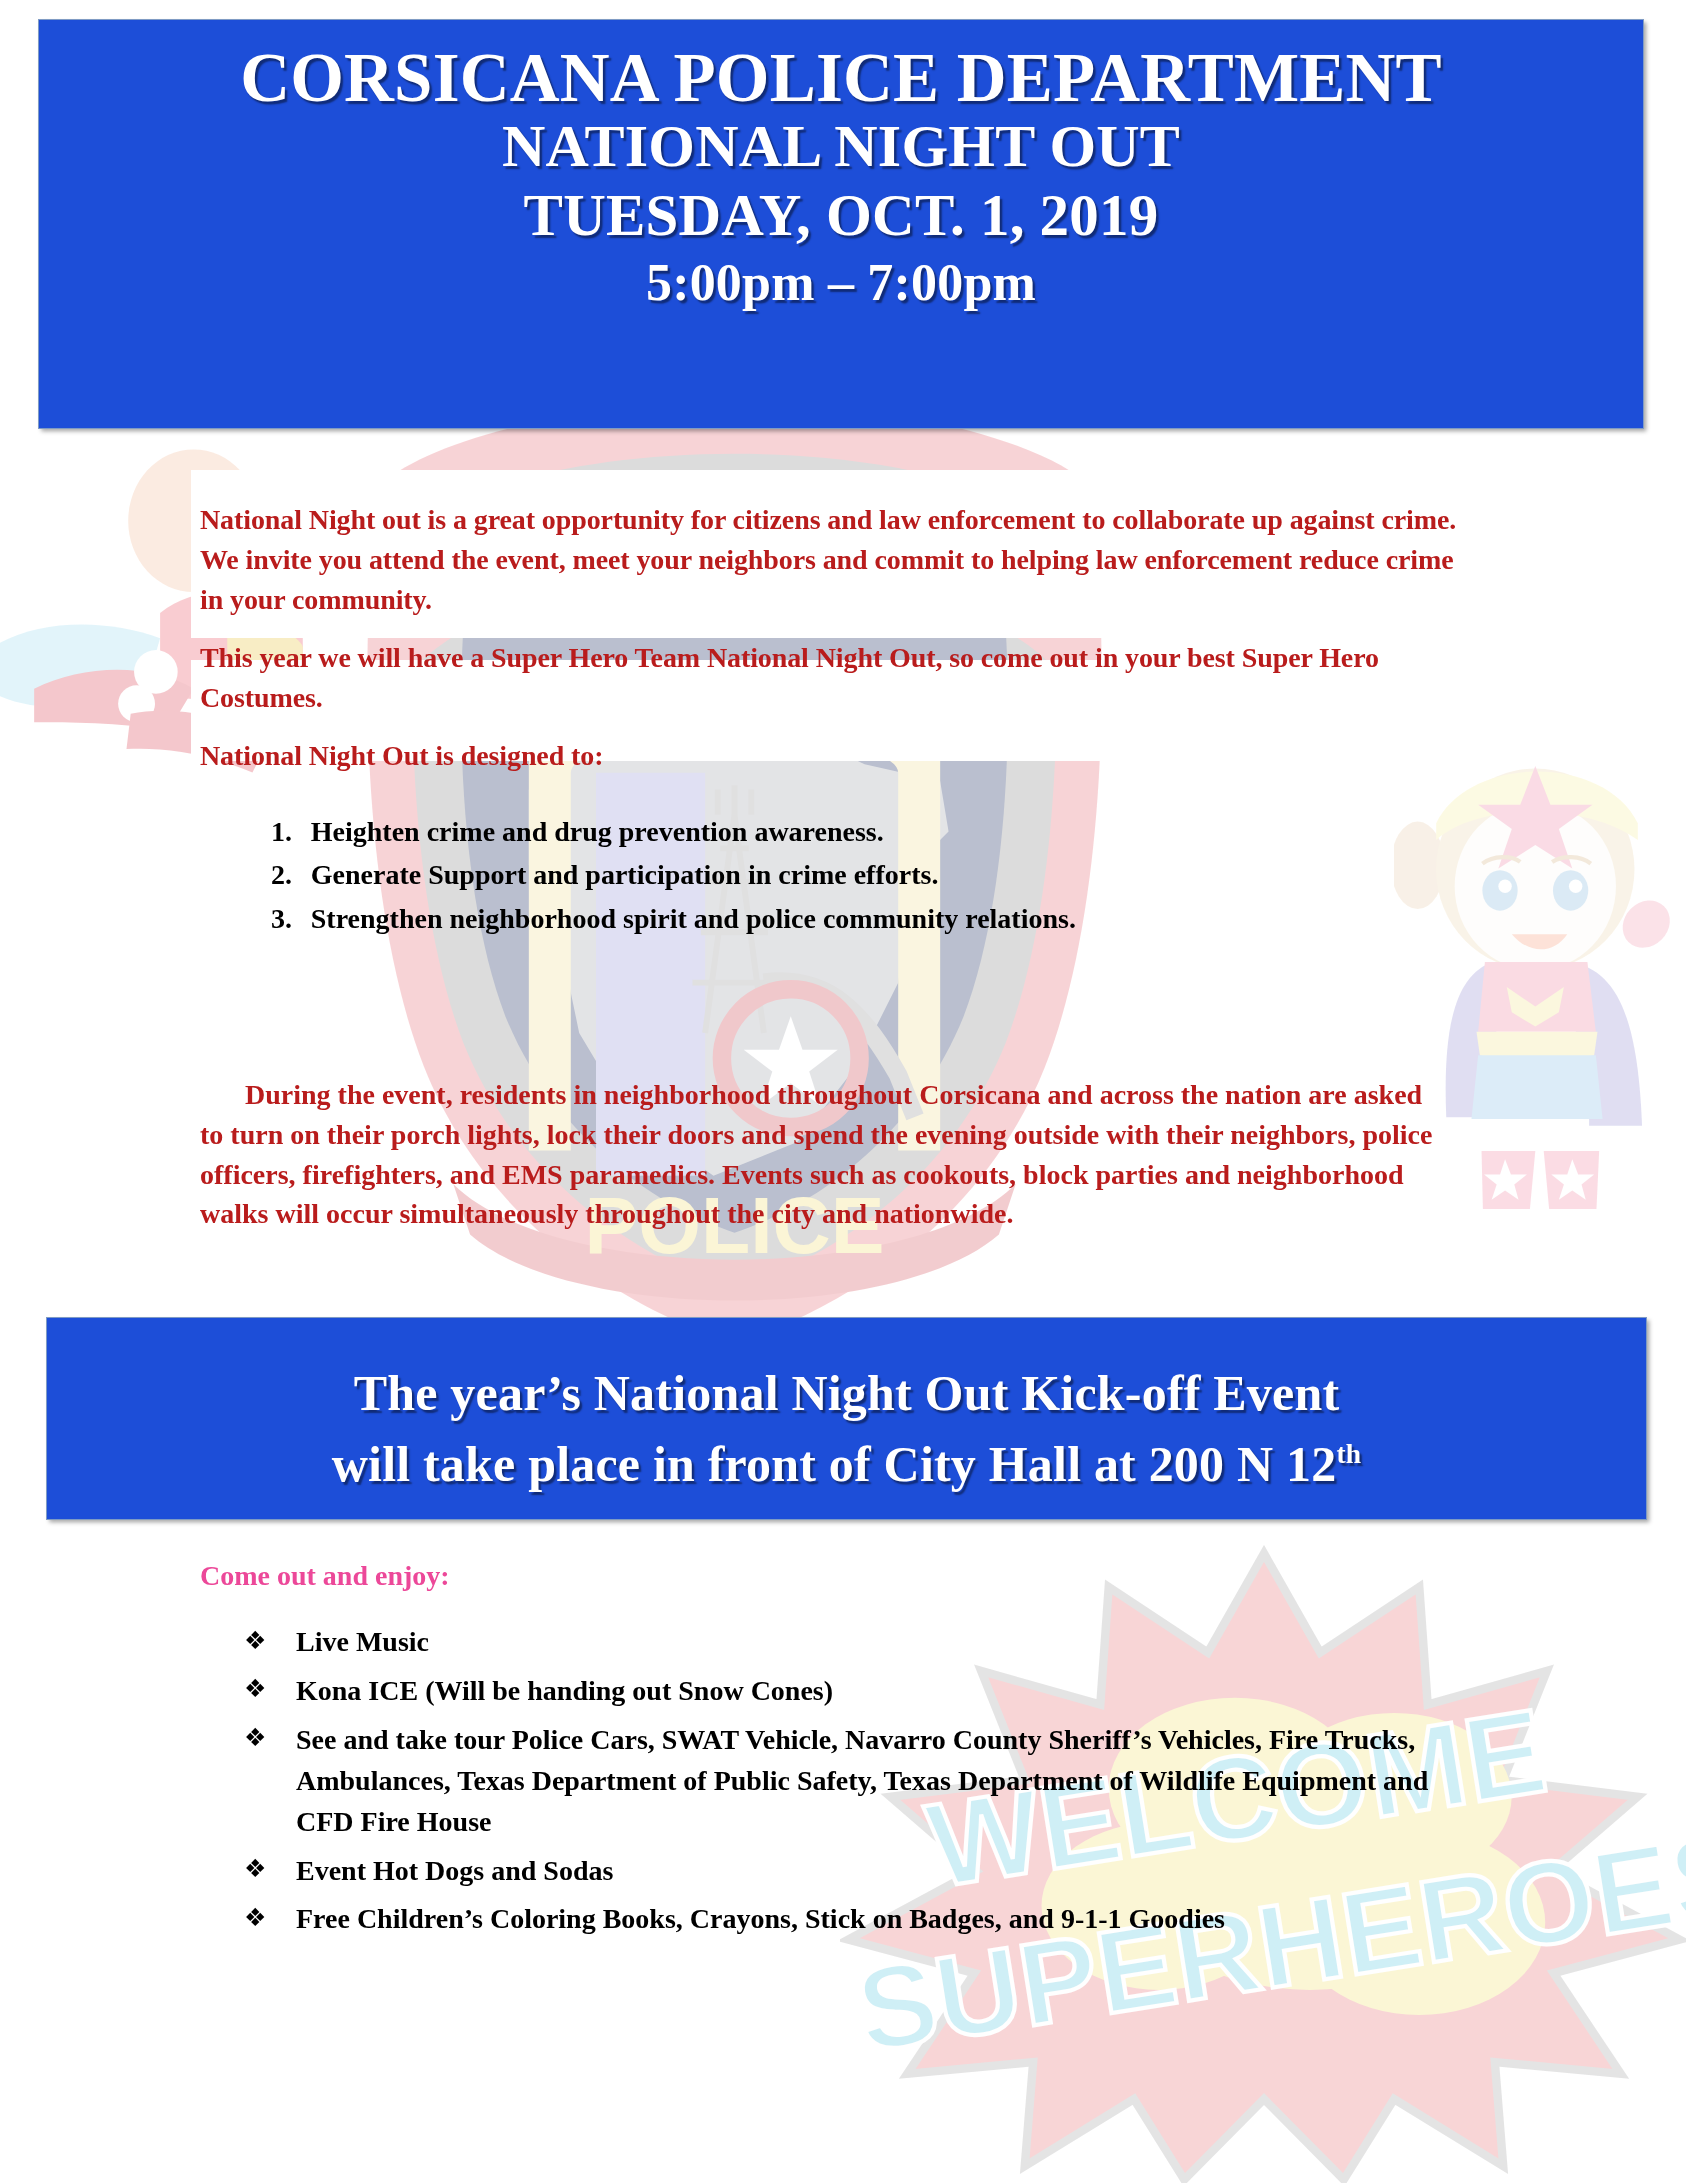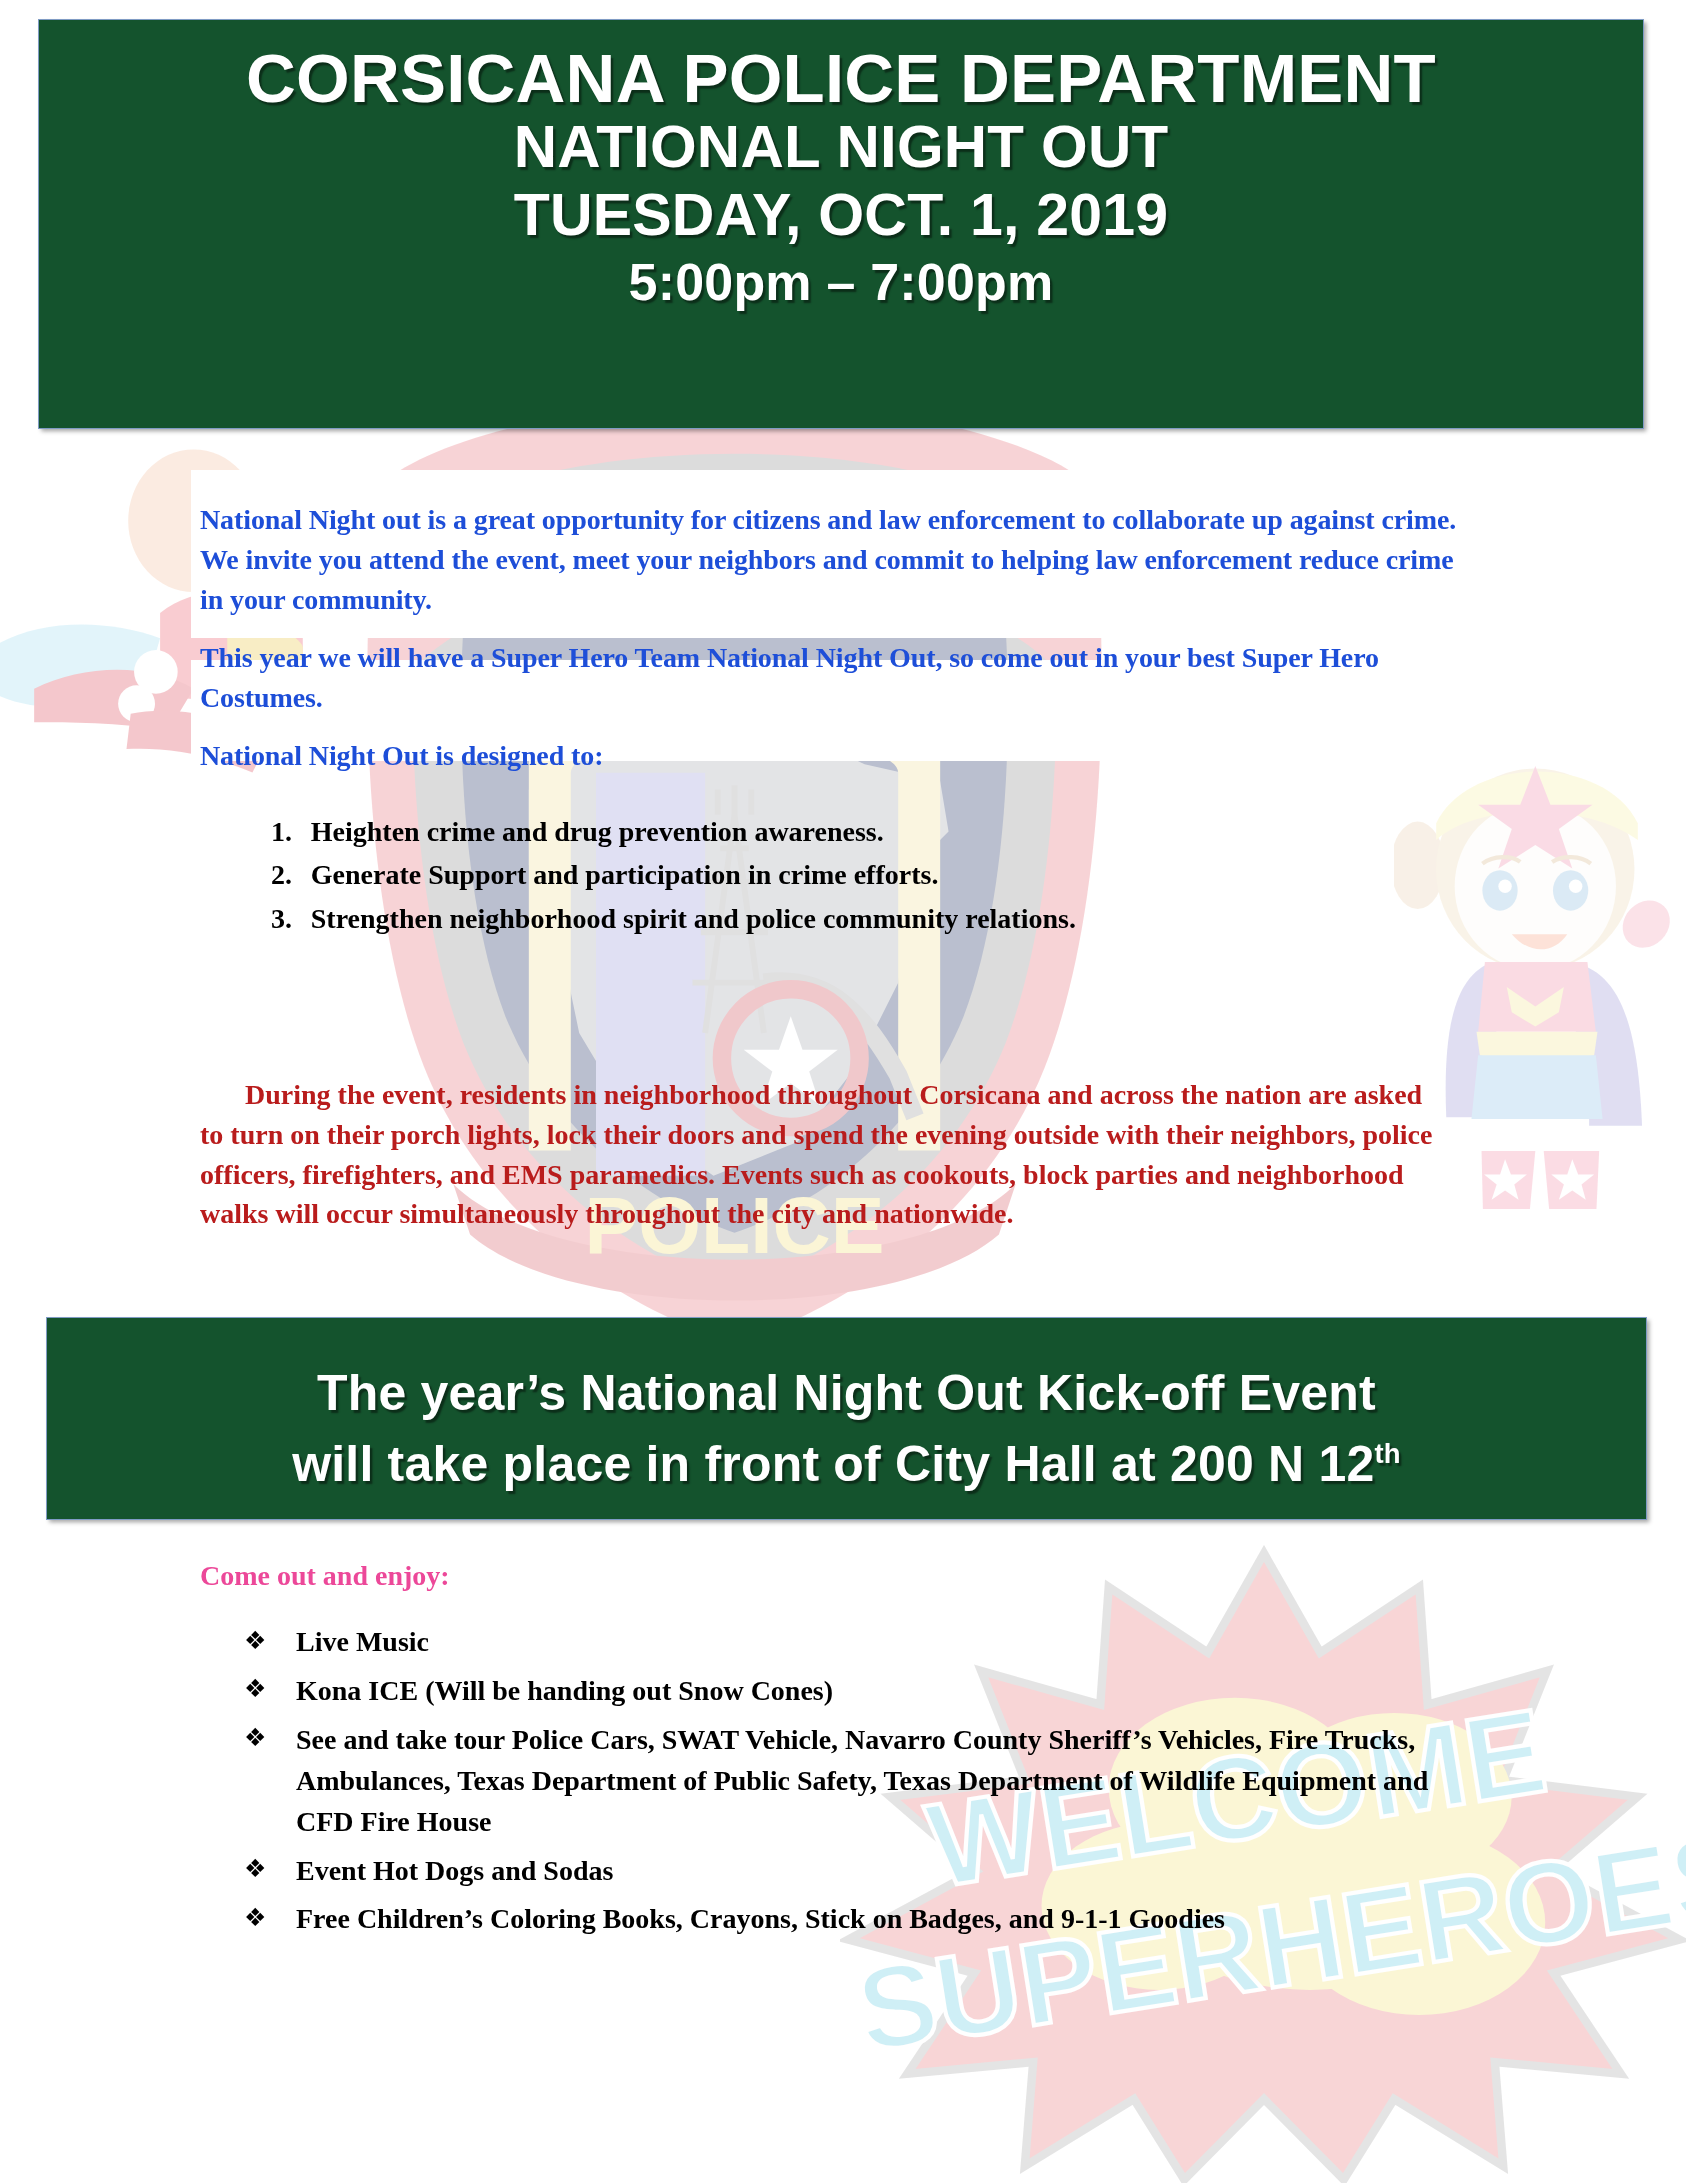--- a/index.html
+++ b/index.html
@@ -41,24 +41,24 @@
     position: absolute;
     background: #ffffff;
     z-index: 2;
     pointer-events: none;
   }
 
   
   .banner {
     position: absolute;
     z-index: 5;
-    background: #14532d;
+    background: #1d4ed8;
     color: #ffffff;
     text-align: center;
-    font-family: Liberation Sans, sans-serif;
+    font-family: Liberation Serif, serif;
     font-weight: 700;
     box-shadow: 2.5px 2.5px 4.2px rgba(0,0,0,.35);
     border: 1.7px solid #7f9bc4;
     box-sizing: border-box;
     text-shadow: 2.5px 2.5px 1.7px rgba(0,0,0,.45);
     letter-spacing: 0.2px;
   }
   #banner-top {
     left: 38px; top: 18.5px;
     width: 1606px; height: 410px;
@@ -85,21 +85,21 @@
     position: absolute;
     z-index: 4;
     left: 200px; top: 500px;
     width: 1260px;
   }
   #body-copy p {
     margin: 0 0 22px 0;
     font-size: 28px;
     line-height: 1.42;
     font-weight: 700;
-    color: #1d4ed8;
+    color: #b91c1c;
     letter-spacing: -0.1px;
   }
   #body-copy p.tight { margin-bottom: 18.5px; }
   ol#goals {
     margin: 35px 0 0 0;
     padding-left: 99px;
     font-size: 28px;
     line-height: 1.50;
     font-weight: 700;
     color: #000;

